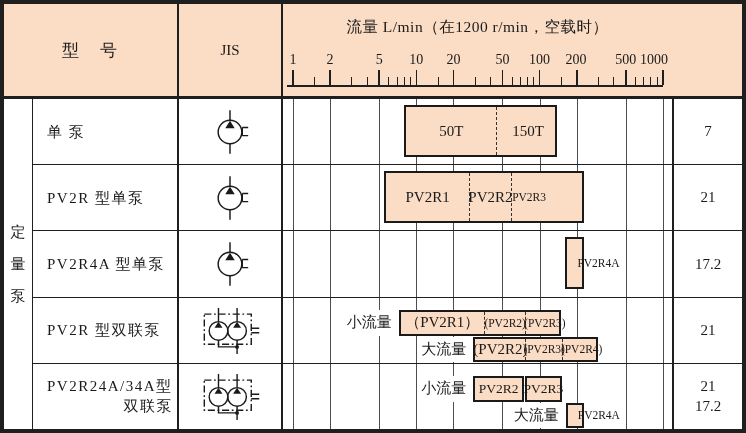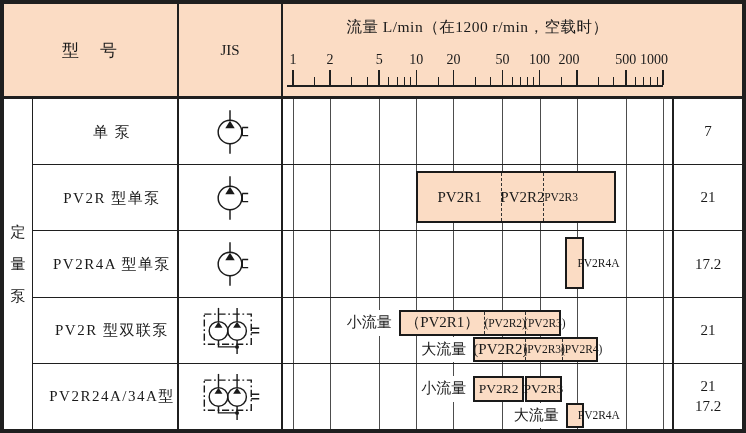--- a/index.html
+++ b/index.html
@@ -26,21 +26,21 @@
             align-items:center;justify-content:center;gap:2px;font-size:13.5px;line-height:17px;}
   
   .tbody{display:flex;height:330px;}
   .side{width:29px;box-sizing:border-box;border-right:1.5px solid #1f1f1f;display:flex;
         flex-direction:column;align-items:center;justify-content:center;gap:13px;font-size:15px;}
   .rows{flex:1;display:flex;flex-direction:column;}
   .row{display:flex;flex:1;box-sizing:border-box;}
   .row:not(:last-child){border-bottom:1.5px solid #1f1f1f;}
   .cell{box-sizing:border-box;position:relative;}
   .c-model{width:144px;display:flex;flex-direction:column;justify-content:center;
-           padding-left:14px;font-size:15px;letter-spacing:1.5px;line-height:20px;align-items:center;}
+           padding-left:14px;font-size:15px;letter-spacing:1.5px;line-height:20px;}
   .c-model .mline2{text-align:right;padding-right:4px;}
   .c-sym{width:104px;border-left:2px solid #1f1f1f;display:flex;align-items:center;justify-content:center;}
   .c-chart{width:391px;border-left:2px solid #1f1f1f;overflow:visible;}
   .c-press{width:70px;border-left:2px solid #1f1f1f;display:flex;flex-direction:column;
            align-items:center;justify-content:center;gap:3px;font-size:15px;}
   .gridline{position:absolute;top:0;bottom:0;width:1px;background:#4d4d4d;}
   .bar{position:absolute;background:#fbdcc4;border:2.5px solid #1a1a1a;box-sizing:border-box;
        display:flex;z-index:2;}
   .seg{position:absolute;top:0;bottom:0;display:flex;align-items:center;justify-content:center;box-sizing:border-box;}
   .seg.dash{border-left:1.5px dashed #333;}
@@ -73,21 +73,21 @@
           <div class="axis-num" style="left: 96.183px;">5</div>
           <div class="tick major" style="left: 132.5px;"></div>
           <div class="axis-num" style="left: 133.3px;">10</div>
           <div class="tick major" style="left: 169.617px;"></div>
           <div class="axis-num" style="left: 170.417px;">20</div>
           <div class="tick major" style="left: 218.683px;"></div>
           <div class="axis-num" style="left: 219.483px;">50</div>
           <div class="tick major" style="left: 255.8px;"></div>
           <div class="axis-num" style="left: 256.6px;">100</div>
           <div class="tick major" style="left: 292.917px;"></div>
-          <div class="axis-num" style="left: 286px; text-align: right;">200</div>
+          <div class="axis-num" style="left: 293px; text-align: right;">200</div>
           <div class="tick major" style="left: 341.983px;"></div>
           <div class="axis-num" style="left: 342.783px;">500</div>
           <div class="tick major" style="left: 379.1px;"></div>
           <div class="axis-num" style="left: 371px;">1000</div>
           <div class="tick minor" style="left: 31.2121px;"></div>
           <div class="tick minor" style="left: 68.3291px;"></div>
           <div class="tick minor" style="left: 83.734px;"></div>
           <div class="tick minor" style="left: 105.446px;"></div>
           <div class="tick minor" style="left: 113.701px;"></div>
           <div class="tick minor" style="left: 120.851px;"></div>
@@ -132,20 +132,24 @@
               <div class="gridline" style="left: 10px;"></div>
               <div class="gridline" style="left: 47.117px;"></div>
               <div class="gridline" style="left: 96.183px;"></div>
               <div class="gridline" style="left: 133.3px;"></div>
               <div class="gridline" style="left: 170.417px;"></div>
               <div class="gridline" style="left: 219.483px;"></div>
               <div class="gridline" style="left: 256.6px;"></div>
               <div class="gridline" style="left: 293.717px;"></div>
               <div class="gridline" style="left: 342.783px;"></div>
               <div class="gridline" style="left: 379.9px;"></div>
+              <div class="bar" style="left: 121.351px; width: 152.496px; top: 6px; height: 52px;">
+                <div class="seg lg" style="left: 0px; width: 90.0557px;">50T</div>
+                <div class="seg lg dash" style="left: 90.0557px; width: 62.4404px;">150T</div>
+              </div>
             </div>
             <div class="cell c-press">
               <div class="">7</div>
             </div>
           </div>
           <div class="row">
             <div class="cell c-model">
               <div class="">PV2R 型单泵</div>
             </div>
             <div class="cell c-sym">
@@ -161,21 +165,21 @@
               <div class="gridline" style="left: 10px;"></div>
               <div class="gridline" style="left: 47.117px;"></div>
               <div class="gridline" style="left: 96.183px;"></div>
               <div class="gridline" style="left: 133.3px;"></div>
               <div class="gridline" style="left: 170.417px;"></div>
               <div class="gridline" style="left: 219.483px;"></div>
               <div class="gridline" style="left: 256.6px;"></div>
               <div class="gridline" style="left: 293.717px;"></div>
               <div class="gridline" style="left: 342.783px;"></div>
               <div class="gridline" style="left: 379.9px;"></div>
-              <div class="bar" style="left: 133px; width: 199.72px; top: 6px; height: 52px;">
+              <div class="bar" style="left: 101px; width: 199.72px; top: 6px; height: 52px;">
                 <div class="seg lg" style="left: 0px; width: 83.1223px;">PV2R1</div>
                 <div class="seg lg dash" style="left: 83.1223px; width: 41.6449px;">PV2R2</div>
                 <div class="seg sm dash" style="left: 124.767px; width: 35.6498px;">PV2R3</div>
               </div>
             </div>
             <div class="cell c-press">
               <div class="">21</div>
             </div>
           </div>
           <div class="row">
@@ -252,20 +256,21 @@
               </div>
               <div class="bar-label" style="right: 203.686px; top: 39px; height: 25px;">大流量</div>
             </div>
             <div class="cell c-press">
               <div class="">21</div>
             </div>
           </div>
           <div class="row">
             <div class="cell c-model">
               <div class="">PV2R24A/34A型</div>
+              <div class="mline2">双联泵</div>
             </div>
             <div class="cell c-sym">
               <svg width="62" height="49" viewBox="0 0 70 55">
                 <rect x="6" y="9" width="53" height="34" stroke-dasharray="8,3,2,3"></rect>
                 <line x1="22" y1="2" x2="22" y2="17"></line>
                 <line x1="43" y1="2" x2="43" y2="17"></line>
                 <circle cx="22" cy="28" r="10.5"></circle>
                 <circle cx="43" cy="28" r="10.5"></circle>
                 <path d="M22,17.5 L17.5,24.5 L26.5,24.5 Z" fill="#1a1a1a" stroke="none"></path>
                 <path d="M43,17.5 L38.5,24.5 L47.5,24.5 Z" fill="#1a1a1a" stroke="none"></path>

